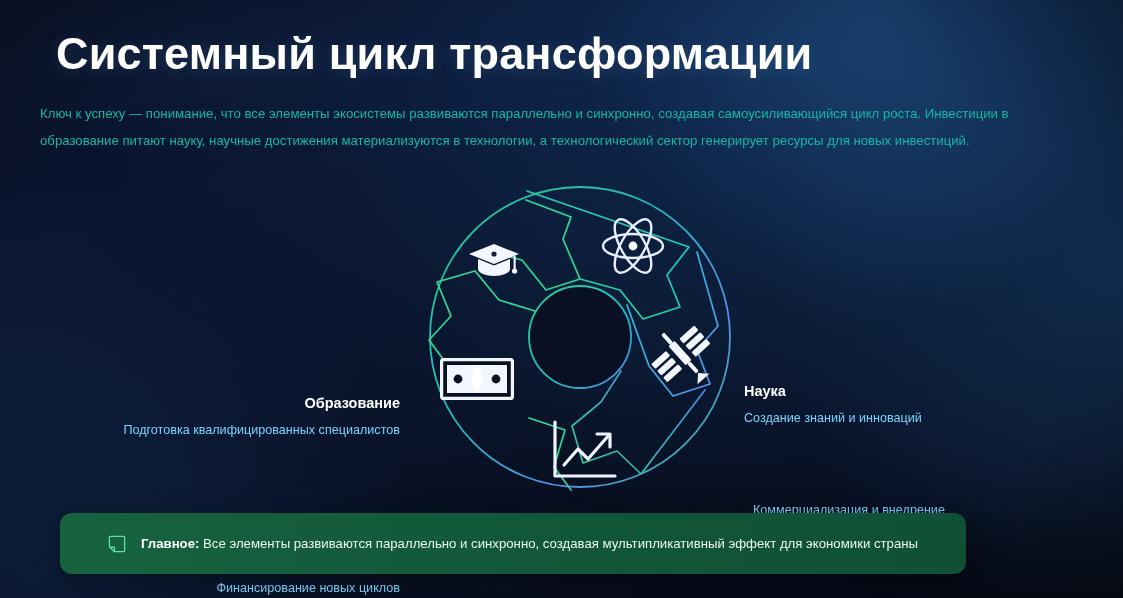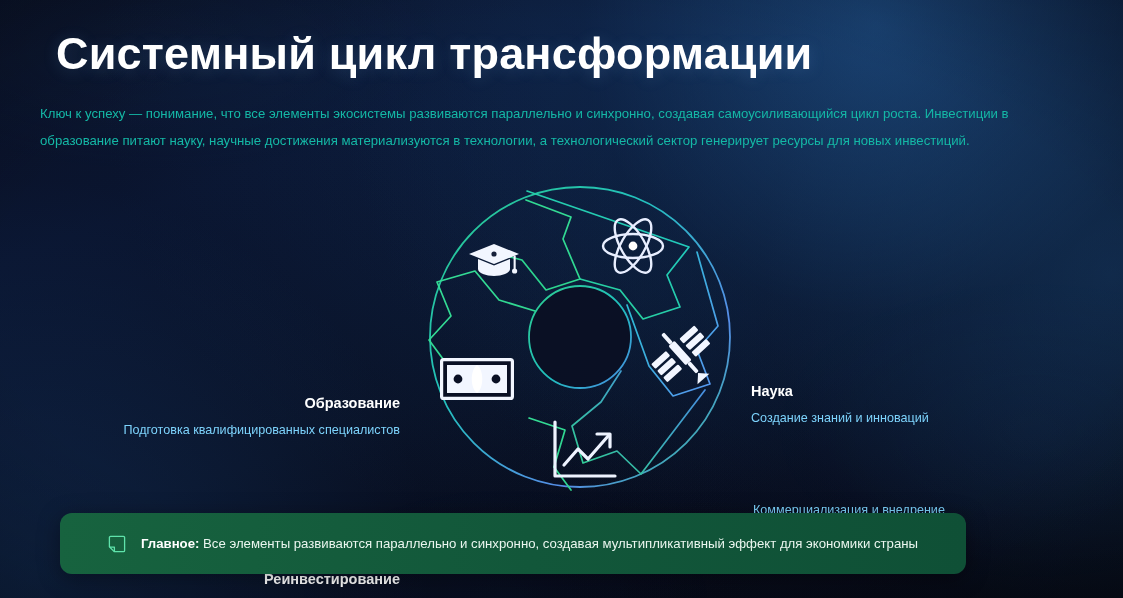--- a/index.html
+++ b/index.html
@@ -106,21 +106,21 @@
     color: #7dd3fc;
     line-height: 18px;
     margin-top: 9px;
     white-space: nowrap;
   }
   .node-label.right { text-align: left; }
   .node-label.left  { text-align: right; }
 
   .lbl-education    { left: 14px;  top: 216px; width: 386px; }
   .lbl-reinvest     { left: 14px;  top: 392px; width: 386px; }
-  .lbl-science      { left: 744px; top: 204px; margin-left: 7px; }
+  .lbl-science      { left: 744px; top: 204px; }
   .lbl-technology   { left: 753px; top: 314px; }
 
   
   .callout {
     position: absolute;
     left: 60px;
     top: 513px;
     width: 906px;
     height: 61px;
     background: linear-gradient(92deg, #17633f 0%, #12573a 52%, #0f5036 100%);
@@ -364,21 +364,20 @@
     <div class="node-label right lbl-science">
       <div class="lbl-title">Наука</div>
       <div class="lbl-sub">Создание знаний и инноваций</div>
     </div>
 
     <div class="node-label right lbl-technology">
       <div class="lbl-sub">Коммерциализация и внедрение</div>
     </div>
 
     <div class="node-label left lbl-reinvest">
-      <div class="lbl-title">Реинвестирование</div>
       <div class="lbl-sub">Финансирование новых циклов</div>
     </div>
 
   </div>
 
   <div class="callout">
     <span class="callout-icon">
       <svg width="18" height="18" viewBox="0 0 18 18">
         <path d="M2.6 1.4 H15.4 A1.2 1.2 0 0 1 16.6 2.6 V15.4 A1.2 1.2 0 0 1 15.4 16.6 H6.2 L1.4 11.8 V2.6 A1.2 1.2 0 0 1 2.6 1.4 Z" fill="none" stroke="#5fe3ab" stroke-width="1.3" stroke-linejoin="round"></path>
         <path d="M6.4 16.5 V12.2 H1.6" fill="none" stroke="#5fe3ab" stroke-width="1.3" stroke-linejoin="round"></path>

